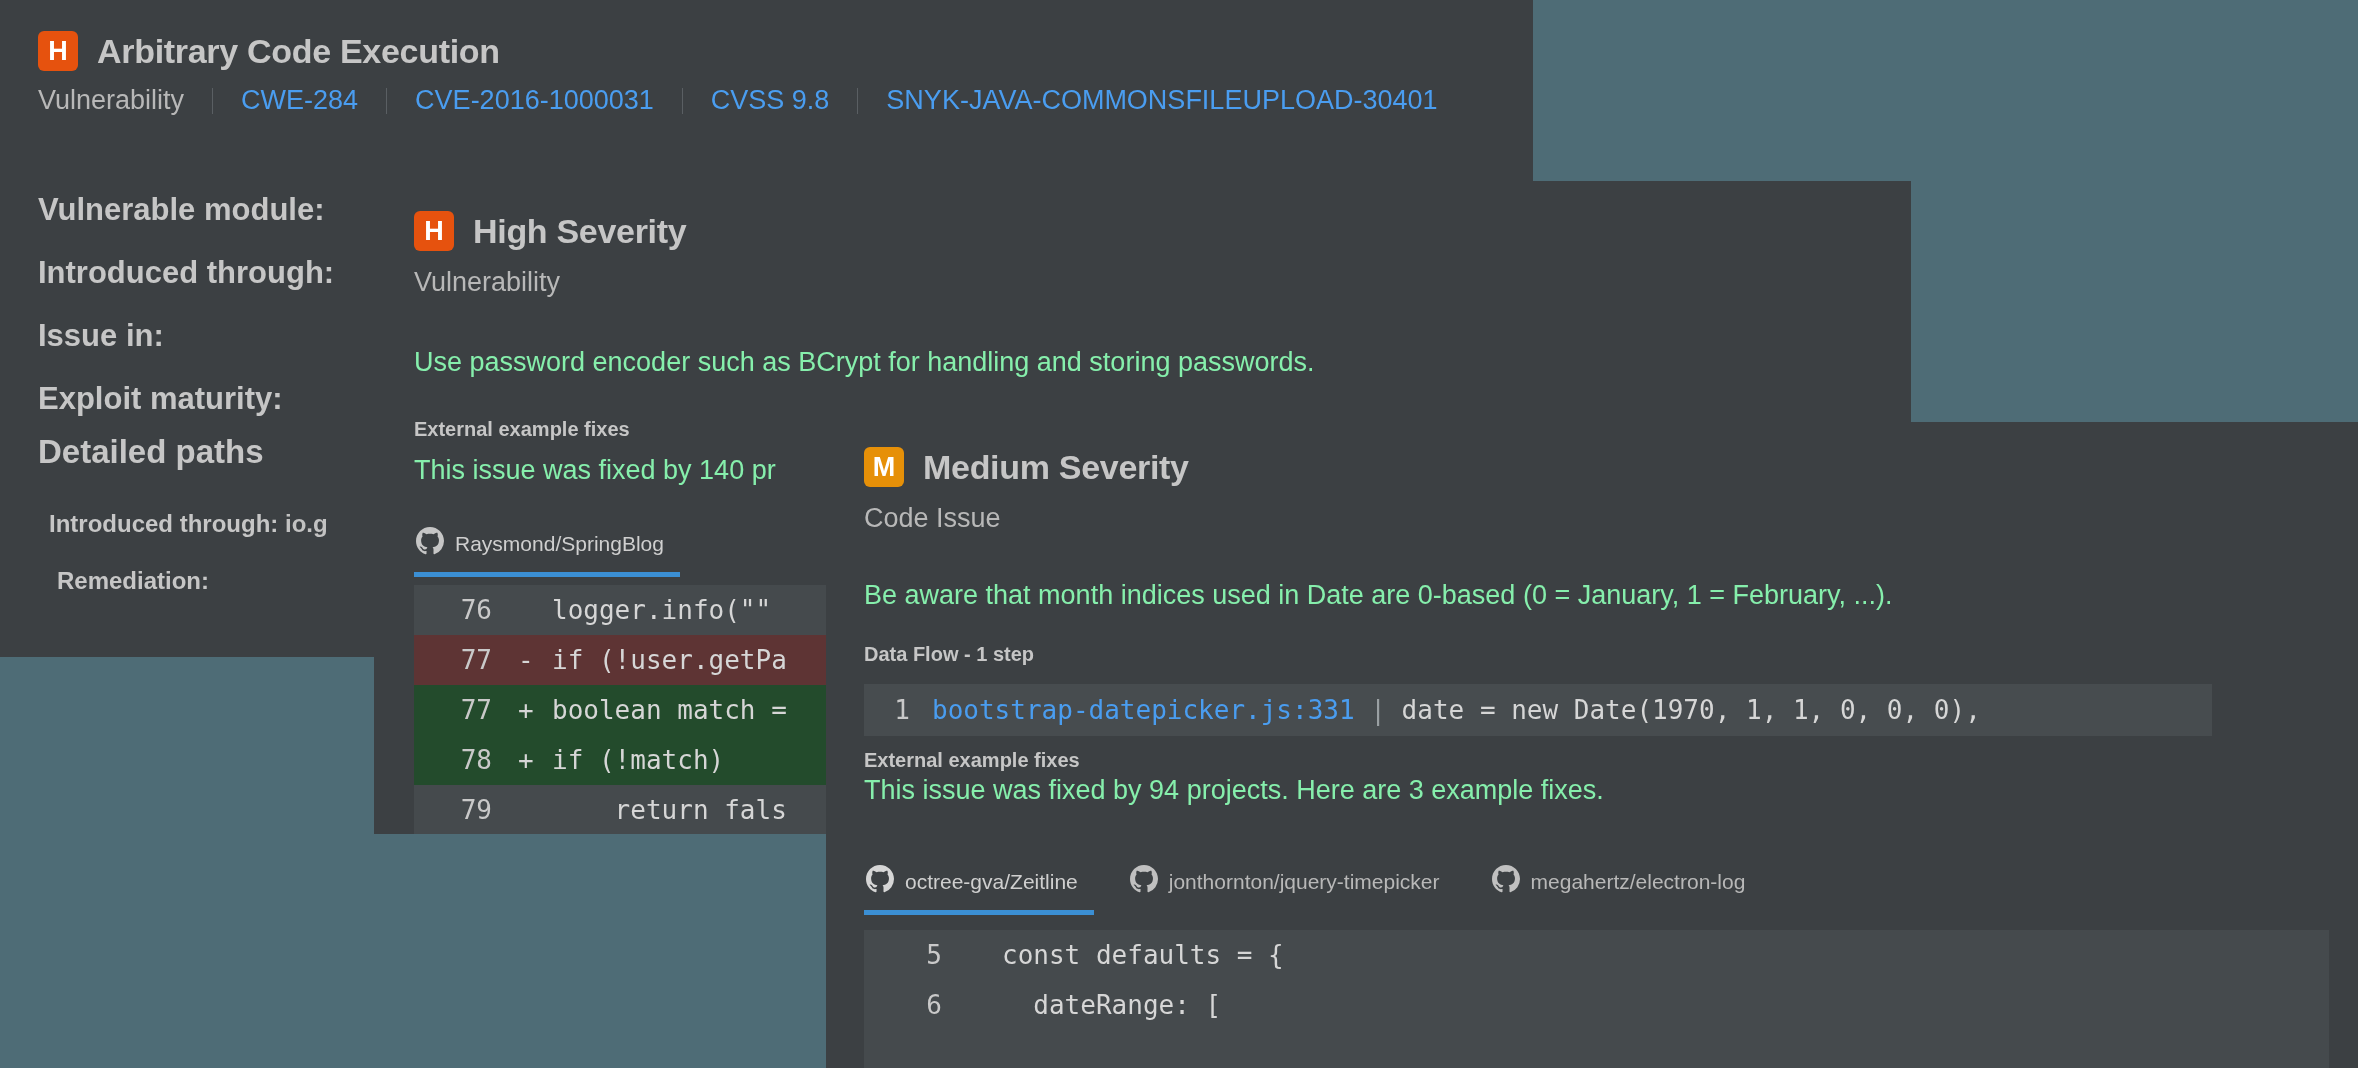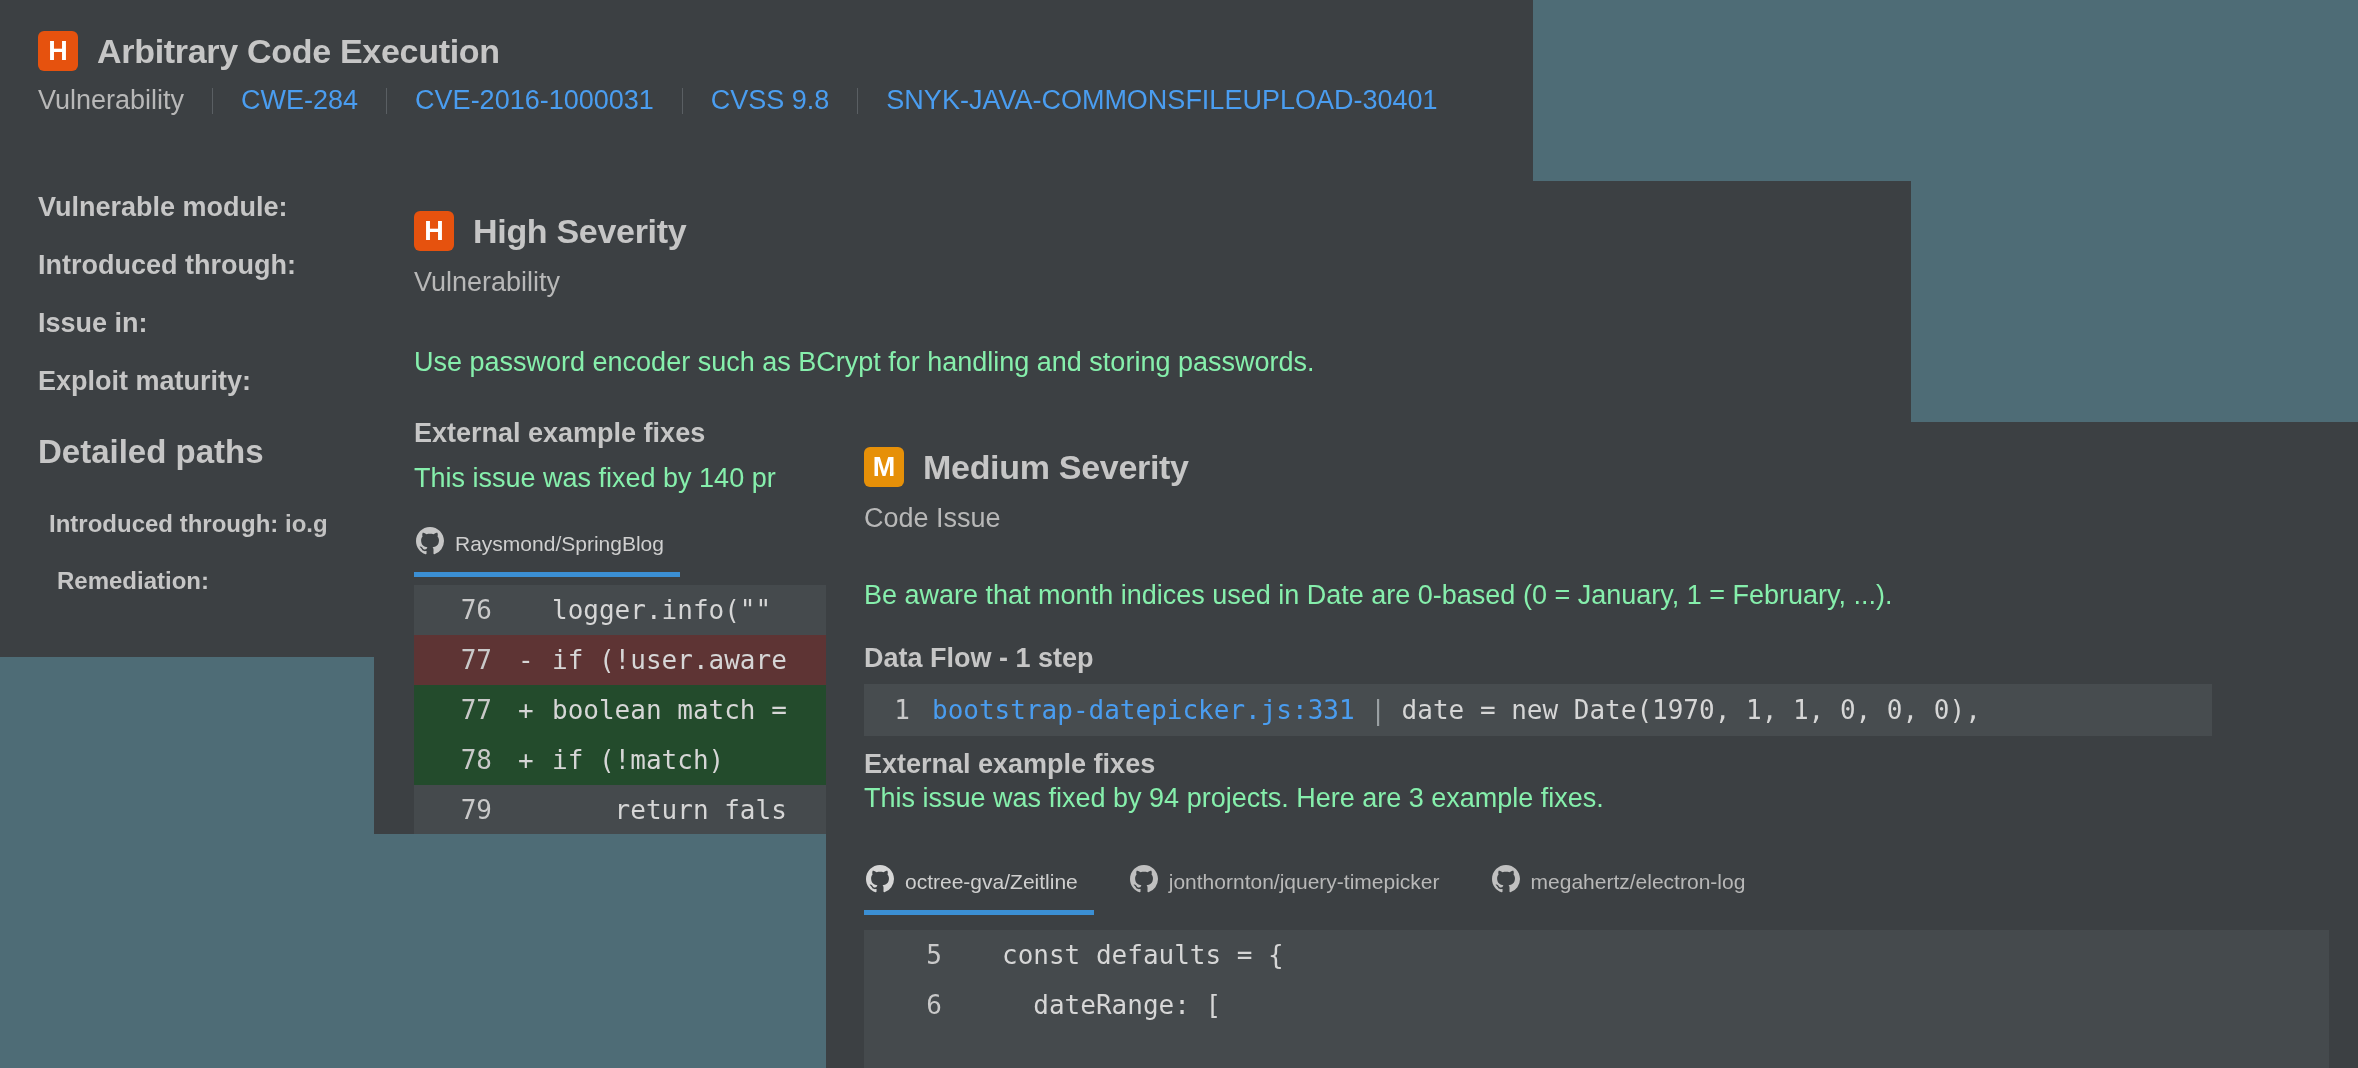--- a/index.html
+++ b/index.html
@@ -105,28 +105,28 @@
   }
 
   .body-text {
     color: #86efac;
     font-size: 27px;
     line-height: 1.35;
   }
 
   .field-label {
     color: #c6c6c6;
-    font-size: 27px;
+    font-size: 31px;
     font-weight: bold;
     margin-bottom: 25px;
   }
 
   .section-head {
     color: #c6c6c6;
-    font-size: 27px;
+    font-size: 20px;
     font-weight: bold;
   }
 
   .h2 {
     color: #c6c6c6;
     font-size: 33px;
     font-weight: bold;
   }
 
   .path-line {
@@ -293,21 +293,21 @@
 
     <div class="code-block" style="position:absolute; left:40px; top:404px; width:1490px; height:249px;">
       <div class="code-line">
         <span class="ln">76</span>
         <span class="sign"></span>
         <span>logger.info("" </span>
       </div>
       <div class="code-line del">
         <span class="ln">77</span>
         <span class="sign">-</span>
-        <span>if (!user.aware</span>
+        <span>if (!user.getPa</span>
       </div>
       <div class="code-line add">
         <span class="ln">77</span>
         <span class="sign">+</span>
         <span>boolean match =</span>
       </div>
       <div class="code-line add">
         <span class="ln">78</span>
         <span class="sign">+</span>
         <span>if (!match)</span>

